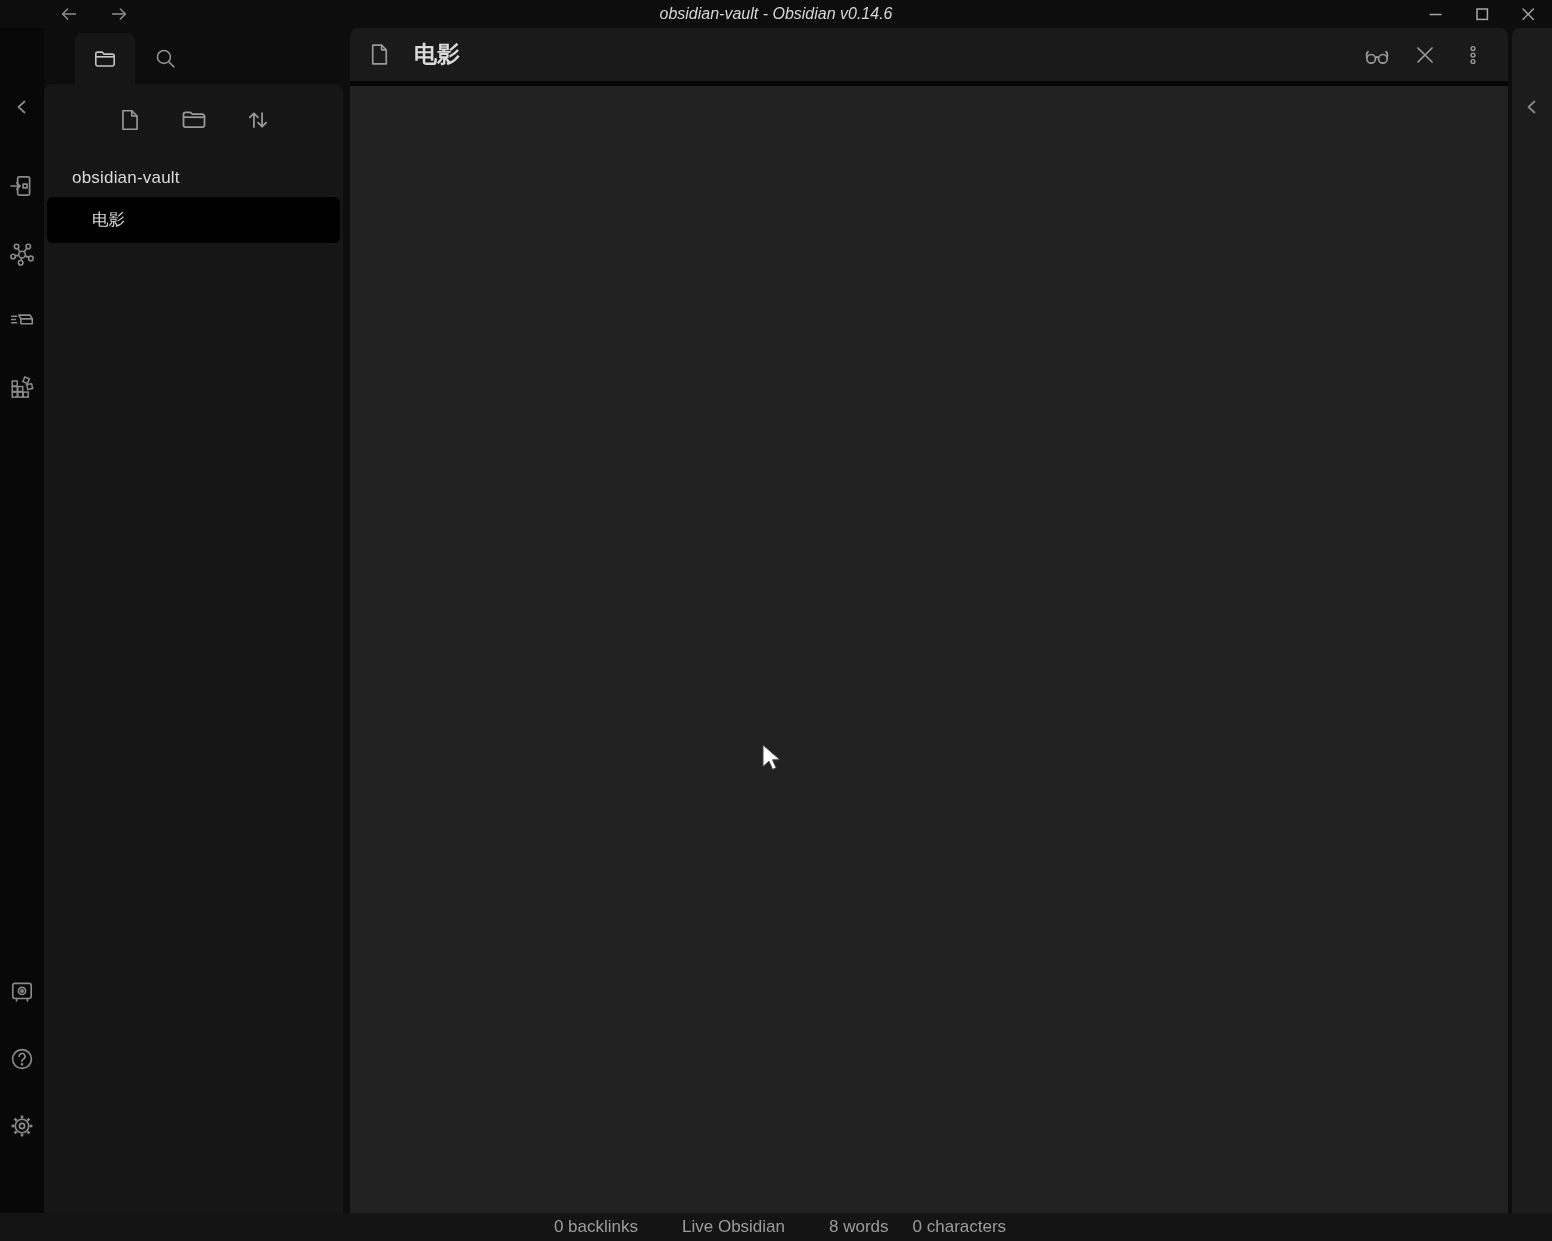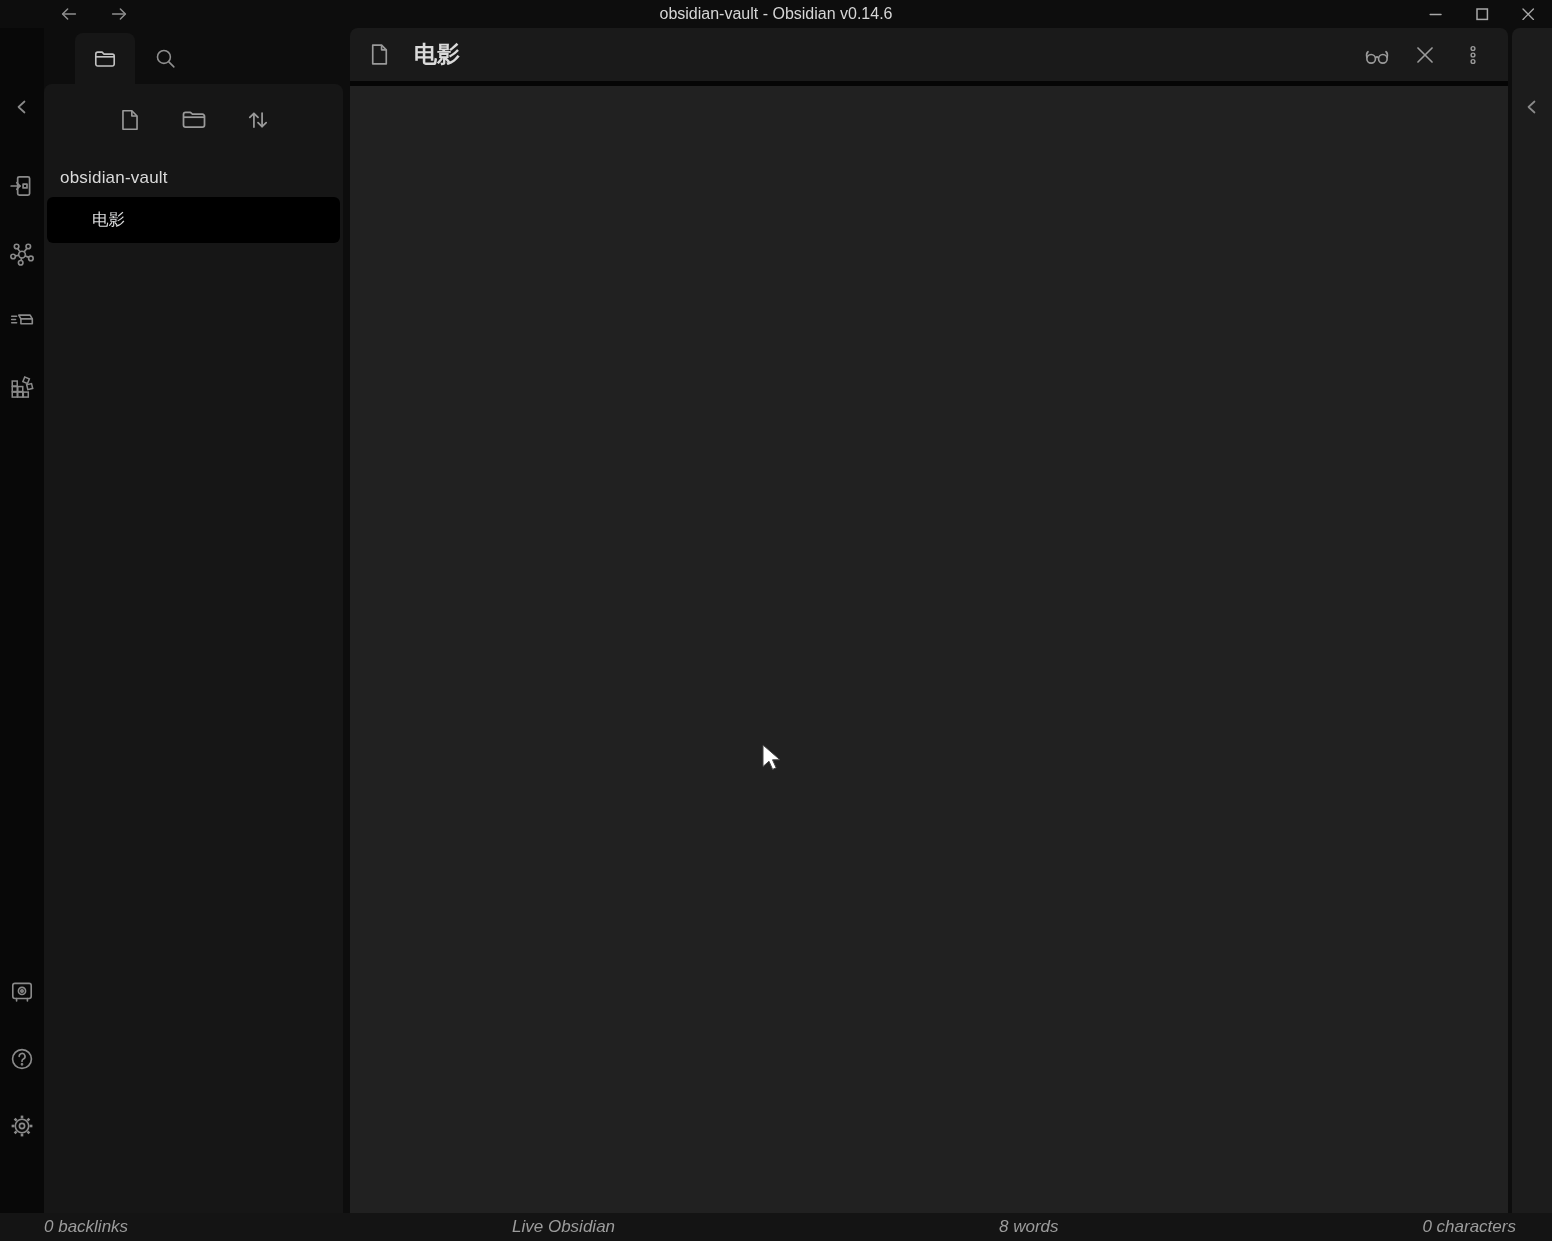--- a/index.html
+++ b/index.html
@@ -14,21 +14,21 @@
 
   
   .titlebar{
     height:28px;display:flex;align-items:center;position:relative;
     background:#0d0d0d;
   }
   .titlebar .nav{display:flex;align-items:center;gap:24px;margin-left:56px;}
   .nav-btn{width:26px;height:22px;display:flex;align-items:center;justify-content:center;cursor:default;}
   .titlebar .win-title{
     position:absolute;left:0;right:0;text-align:center;
-    font-size:16px;color:#d6d6d6;font-weight:500;pointer-events:none;
+    font-size:16px;color:#d6d6d6;font-weight:500;pointer-events:none;font-style:italic;
   }
   .titlebar .controls{margin-left:auto;display:flex;align-items:center;gap:22px;padding-right:12px;z-index:2;}
   .ctrl-btn{width:24px;height:22px;display:flex;align-items:center;justify-content:center;}
 
   
   .app-body{
     position:absolute;top:28px;left:0;right:0;bottom:28px;
     display:flex;background:#0d0d0d;
   }
 
@@ -55,21 +55,21 @@
   .sidebar-content{
     flex:1;background:#161616;border-radius:8px 8px 0 0;
     display:flex;flex-direction:column;
   }
   .explorer-actions{
     display:flex;justify-content:center;align-items:center;gap:36px;
     padding-top:22px;
   }
   .explorer-btn{width:28px;height:28px;display:flex;align-items:center;justify-content:center;}
   .vault-title{
-    margin-top:34px;padding-left:16px;
+    margin-top:34px;padding-left:28px;
     font-size:17px;font-weight:500;color:#dadada;letter-spacing:.2px;
   }
   .file-item{
     margin:9px 3px 0 3px;height:46px;border-radius:6px;
     display:flex;align-items:center;padding-left:45px;
     font-size:16.5px;color:#dcddde;
   }
   .file-item.active{background:#000000;}
 
   
@@ -90,23 +90,23 @@
   
   .right-strip{
     width:40px;flex:none;margin-left:4px;background:#1c1c1c;border-radius:8px 0 0 0;
     display:flex;flex-direction:column;align-items:center;
   }
   .right-strip .ribbon-icon{margin-top:66px;}
 
   
   .statusbar{
     position:absolute;left:0;right:0;bottom:0;height:28px;background:#141414;
-    display:flex;align-items:center;justify-content:space-between;
+    display:flex;align-items:center;justify-content:center;
     padding-right:36px;box-sizing:border-box;
-    font-size:17px;color:#9c9c9c;font-style:italic;
+    font-size:17px;color:#9c9c9c;
   }
   .status-item{margin-left:44px;white-space:nowrap;}
   .status-item.tight{margin-left:24px;}
 
   
   .cursor{position:absolute;left:762px;top:744px;z-index:50;pointer-events:none;}
 </style>
 </head>
 <body>
 

